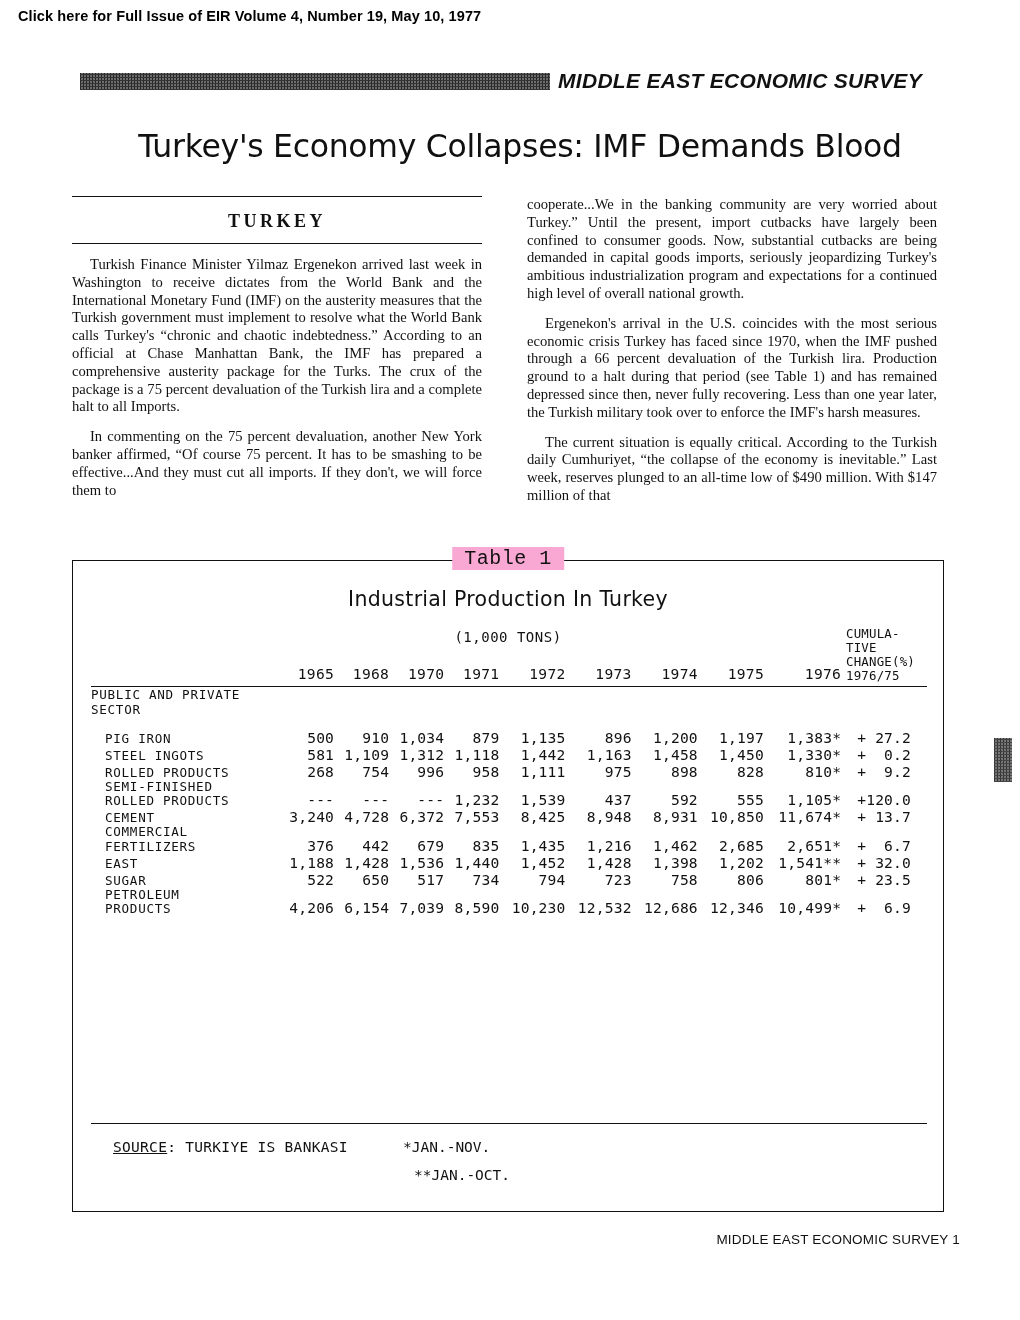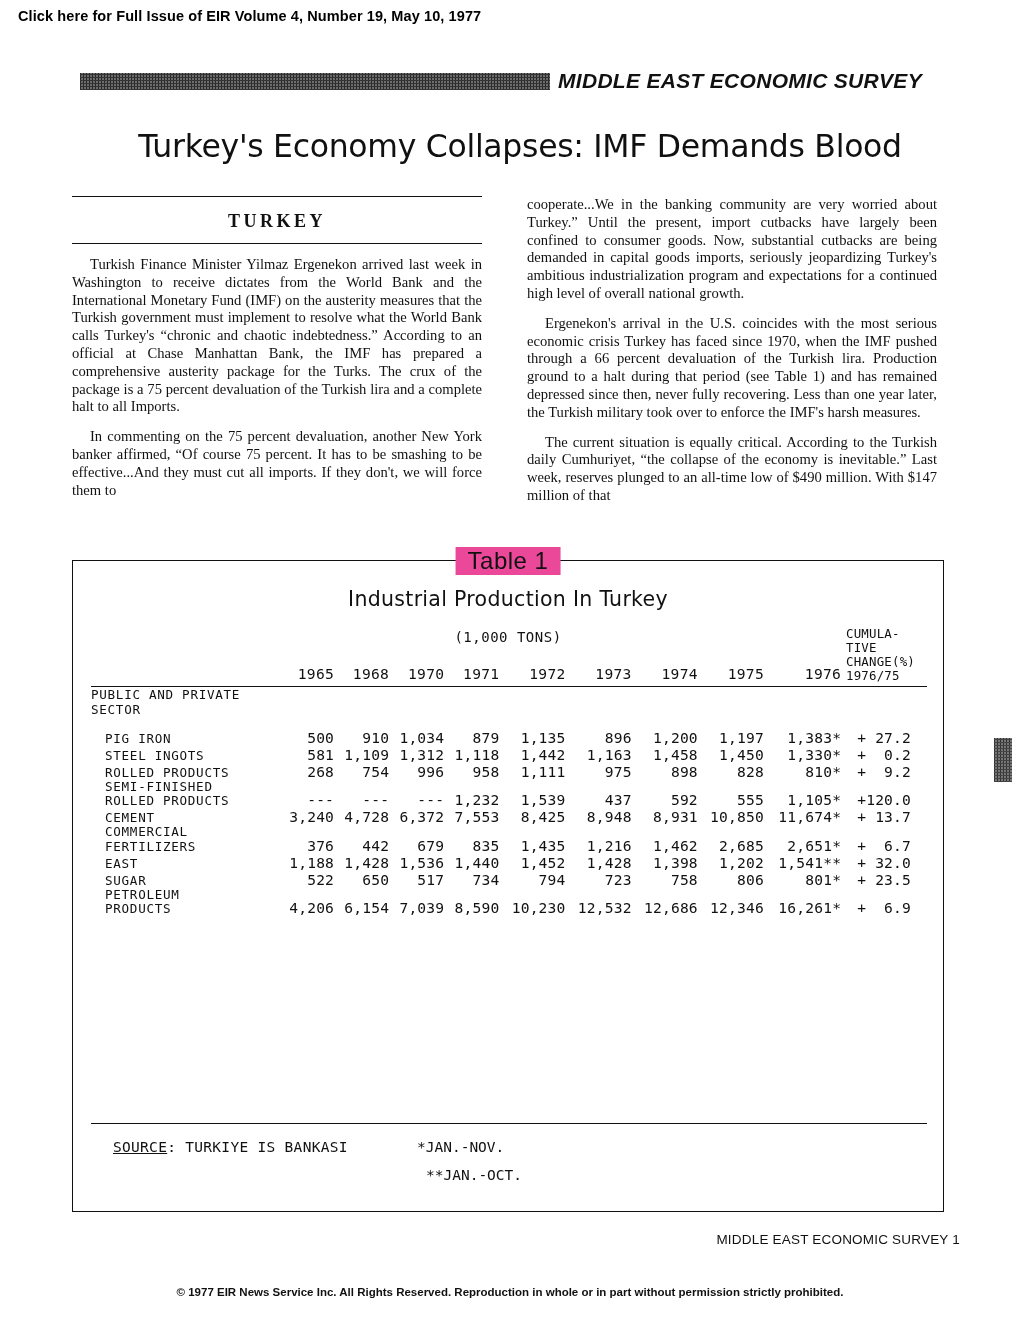--- a/index.html
+++ b/index.html
@@ -123,24 +123,24 @@
     height: 652px;
     border: 1.6px solid #111;
     box-sizing: border-box;
     font-family: "DejaVu Sans Mono", monospace;
   }
   .table-label {
     position: absolute;
     top: -14px;
     left: 50%;
     transform: translateX(-50%);
-    background: #ec4899;
+    background: #f9a8d4;
     padding: 0 12px;
-    font-family: Liberation Sans, sans-serif;
-    font-size: 24px;
+    font-family: Liberation Mono, monospace;
+    font-size: 20px;
     letter-spacing: 0.5px;
   }
   .tbl-title {
     text-align: center;
     font-family: "DejaVu Sans", sans-serif;
     font-size: 20.5px;
     margin-top: 26px;
     letter-spacing: 0.3px;
   }
   .tbl-units {
@@ -215,22 +215,22 @@
   }
   .source {
     position: absolute;
     left: 40px;
     top: 578px;
     font-family: "DejaVu Sans Mono", monospace;
     font-size: 14.5px;
     letter-spacing: 0.3px;
   }
   .source u { text-decoration: underline; }
-  .fn1 { position: absolute; left: 344px; top: 578px; font-family: "DejaVu Sans Mono", monospace; font-size: 14.5px;}
-  .fn2 { position: absolute; left: 353px; top: 606px; font-family: "DejaVu Sans Mono", monospace; font-size: 14.5px;}
+  .fn1 { position: absolute; left: 330px; top: 578px; font-family: "DejaVu Sans Mono", monospace; font-size: 14.5px;}
+  .fn2 { position: absolute; left: 341px; top: 606px; font-family: "DejaVu Sans Mono", monospace; font-size: 14.5px;}
 
   
   .speck {
     position: absolute;
     right: 8px;
     top: 738px;
     width: 18px;
     height: 44px;
     background-image:
       repeating-linear-gradient(0deg, #444 0 1px, transparent 1px 3px),
@@ -435,30 +435,29 @@
           <td class="rowlabel">PETROLEUM
 PRODUCTS</td>
           <td>4,206</td>
           <td>6,154</td>
           <td>7,039</td>
           <td>8,590</td>
           <td>10,230</td>
           <td>12,532</td>
           <td>12,686</td>
           <td>12,346</td>
-          <td>16,261*</td>
+          <td>10,499*</td>
           <td class="chg">+  6.9</td>
         </tr>
       </tbody>
     </table>
 
     <div class="footrule"></div>
     <div class="source"><u>SOURCE</u><span>: TURKIYE IS BANKASI</span></div>
     <div class="fn1">*JAN.-NOV.</div>
     <div class="fn2">**JAN.-OCT.</div>
   </div>
 
   <div class="speck"></div>
 
   <div class="footer-right">MIDDLE EAST ECONOMIC SURVEY   1</div>
-  <div class="copyright">© 1977 EIR News Service Inc. All Rights Reserved. Reproduction in whole or in part without permission strictly prohibited.</div>
 
 </div>
 
 </body></html>

